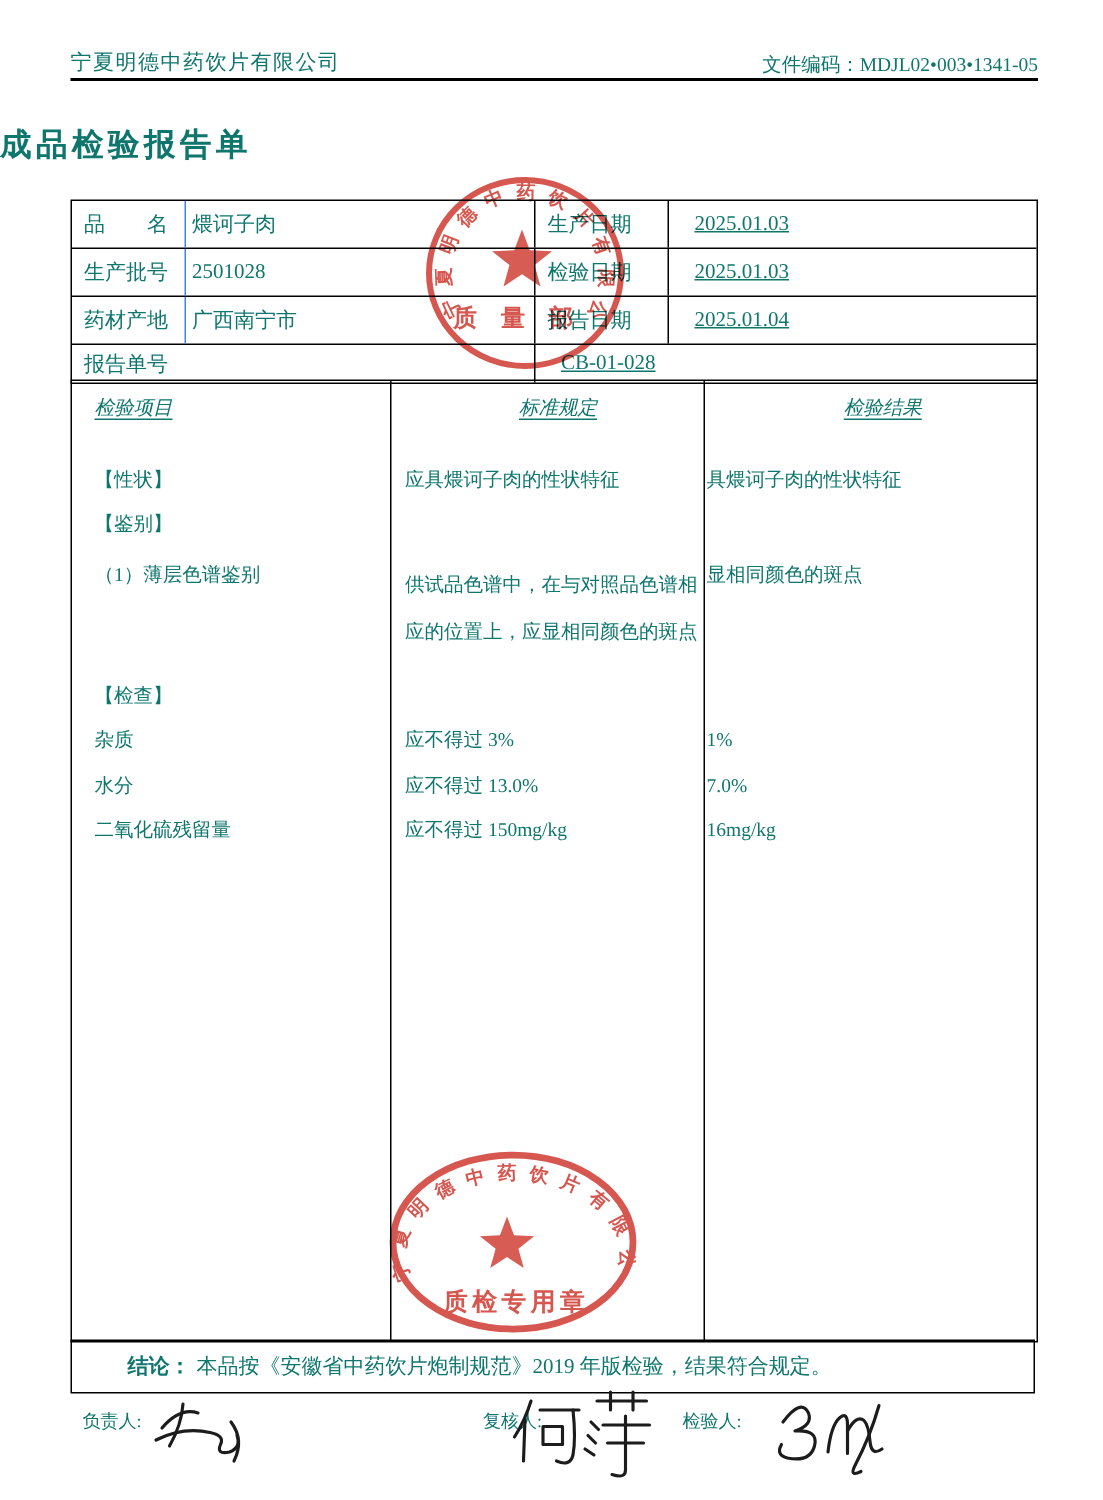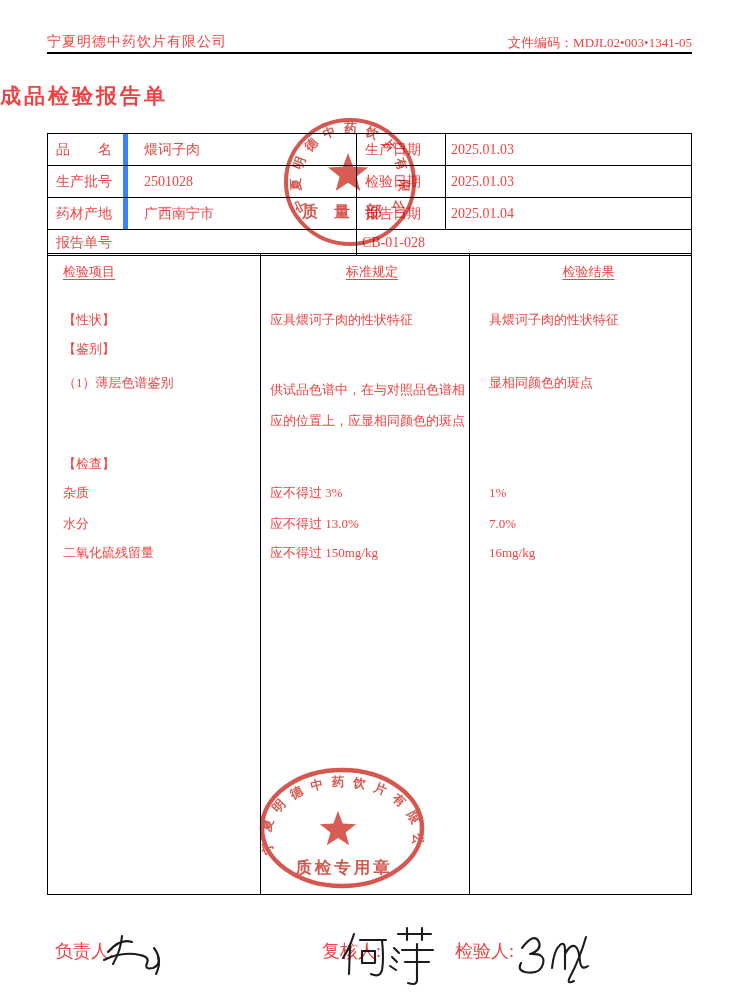--- a/index.html
+++ b/index.html
@@ -1,67 +1,67 @@
 <!DOCTYPE html>
 <html><head>
 <meta charset="utf-8">
 <style>
   html,body { margin:0; padding:0; background:#ffffff; }
   .page {
     position:relative; width:735px; height:1000px; background:#fff;
-    font-family:"Liberation Serif","DejaVu Serif",serif; color:#ef4444;
+    font-family:"Liberation Serif","DejaVu Serif",serif; color:#0f766e;
     overflow:hidden;
   }
   .abs { position:absolute; }
 
   
   .co-name { left:47px; top:33px; font-size:14px; letter-spacing:1px; }
   .doc-code { right:43px; top:34px; font-size:13px; }
   .header-rule { left:47px; top:52px; width:645px; height:2px; background:#000; }
 
   
   .title { left:0; top:82px; width:735px; text-align:left;
            font-size:21px; font-weight:bold; letter-spacing:3px; }
 
   
   .info { left:47px; top:133px; width:643px; border:1px solid #000; font-size:14px; }
   .irow { display:flex; align-items:center; height:31px; border-top:1px solid #000; }
   .irow:first-child { border-top:none; }
   .irow.short { height:25px; }
   .ic { box-sizing:border-box; height:100%; display:flex; align-items:center; }
   .ic1 { width:75px;  padding-left:8px; }
-  .ic2 { width:233px; border-left:5px solid #3b82f6; padding-left:16px; }
+  .ic2 { width:233px; border-left:1px solid #3b82f6; padding-left:4px; }
   .ic3 { width:89px;  border-left:1px solid #000; padding-left:8px; }
-  .ic4 { flex:1;      border-left:1px solid #000; padding-left:5px; }
+  .ic4 { flex:1;      border-left:1px solid #000; padding-left:17px;text-decoration:underline; }
   .ic1b{ width:308px; padding-left:8px; }
 
   
   .mtable { left:47px; top:253px; width:643px; height:640px; border:1px solid #000; font-size:13px; }
   .vline { position:absolute; top:0; bottom:0; width:1px; background:#000; }
   .vl1 { left:212px; } .vl2 { left:421px; }
   .trow { position:absolute; left:0; right:0; display:flex; line-height:17px; }
   .tc { box-sizing:border-box; }
   .tc1 { width:212px; padding-left:15px; }
   .tc2 { width:209px; padding-left:10px; padding-right:2px; }
-  .tc3 { flex:1; padding-left:20px; }
-  .th { text-decoration:underline; text-underline-offset:3px; }
+  .tc3 { flex:1; padding-left:2px; }
+  .th { text-decoration:underline; text-underline-offset:3px;font-style:italic; }
   .tc2h, .tc3h { text-align:center; padding-left:17px; }
   .throw { top:9px; }
   .r1 { top:57px; } .r2 { top:86px; } .r3 { top:120px; line-height:31px; }
   .r4 { top:201px; } .r5 { top:230px; } .r6 { top:261px; } .r7 { top:290px; }
   .r3 .tc1, .r3 .tc3 { line-height:17px; }
 
   
   .conclusion { left:47px; top:893px; width:643px; height:36px; border:1px solid #000;
                 display:flex; align-items:center; font-size:14px; box-sizing:border-box; }
   .conclusion .lbl { font-weight:bold; margin-left:37px; }
   .conclusion .txt { margin-left:4px; }
 
   
-  .sig-label { font-size:18px; top:939px; }
+  .sig-label { font-size:12px; top:939px; }
   .sl1 { left:55px; } .sl2 { left:280px;margin-left:42px; } .sl3 { left:455px;text-align:right; }
   .sig-svg { position:absolute; }
   .sig-svg path { fill:none; stroke:#1c1c1c; stroke-width:2.1; stroke-linecap:round; stroke-linejoin:round; }
 
   
   .stamp { position:absolute; mix-blend-mode:multiply; opacity:0.88; }
   .stamp * { font-family:"Liberation Serif","DejaVu Serif",serif; }
 </style>
 </head>
 <body>
@@ -139,20 +139,24 @@
       <div class="tc tc2">应不得过 13.0%</div>
       <div class="tc tc3">7.0%</div>
     </div>
     <div class="trow r7">
       <div class="tc tc1">二氧化硫残留量</div>
       <div class="tc tc2">应不得过 150mg/kg</div>
       <div class="tc tc3">16mg/kg</div>
     </div>
   </div>
 
+  <div class="abs conclusion">
+    <span class="lbl">结论：</span>
+    <span class="txt">本品按《安徽省中药饮片炮制规范》2019 年版检验，结果符合规定。</span>
+  </div>
 
   <div class="abs sig-label sl1">负责人:</div>
   <div class="abs sig-label sl2">复核人:</div>
   <div class="abs sig-label sl3">检验人:</div>
 
   <svg class="sig-svg" style="left:96px; top:930px;" width="80" height="52" viewBox="0 0 80 52">
     <path d="M12 22 Q24 8 36 12"></path>
     <path d="M26 6 Q25 20 17 34"></path>
     <path d="M8 30 Q26 21 44 25 Q54 27 51 33 Q48 40 57 38 Q65 35 62 27"></path>
     <path d="M58 18 Q67 30 60 44"></path>

